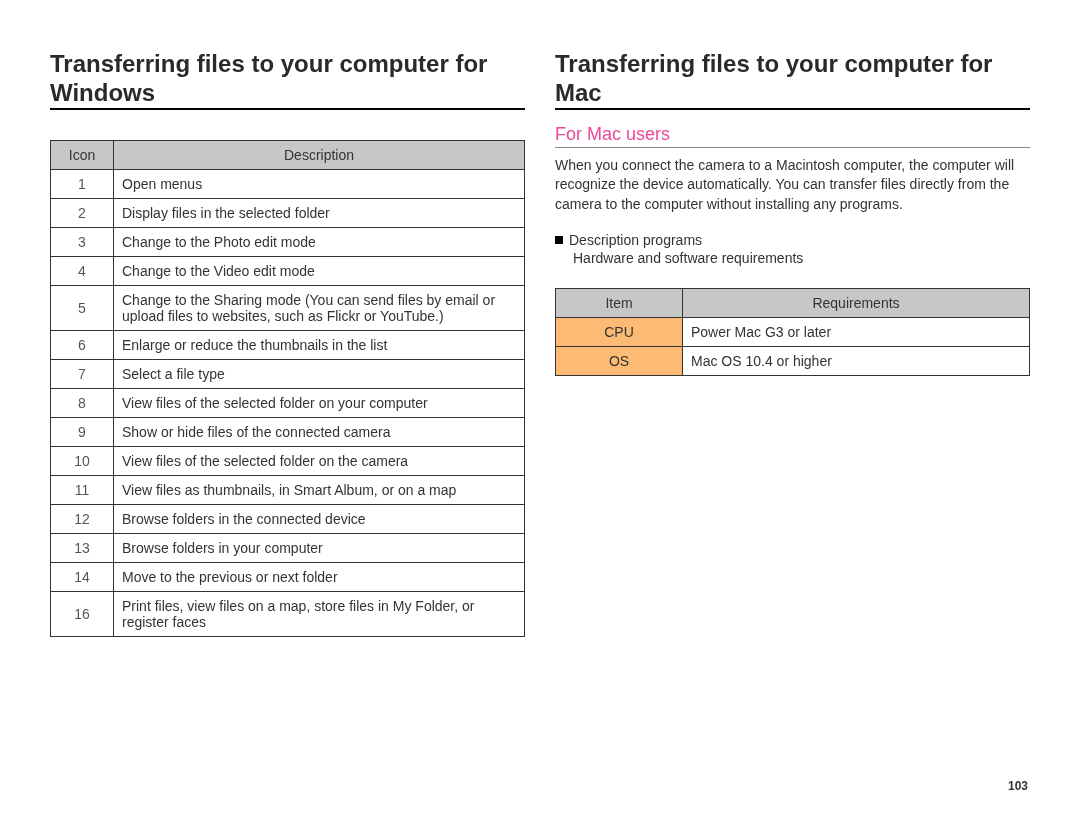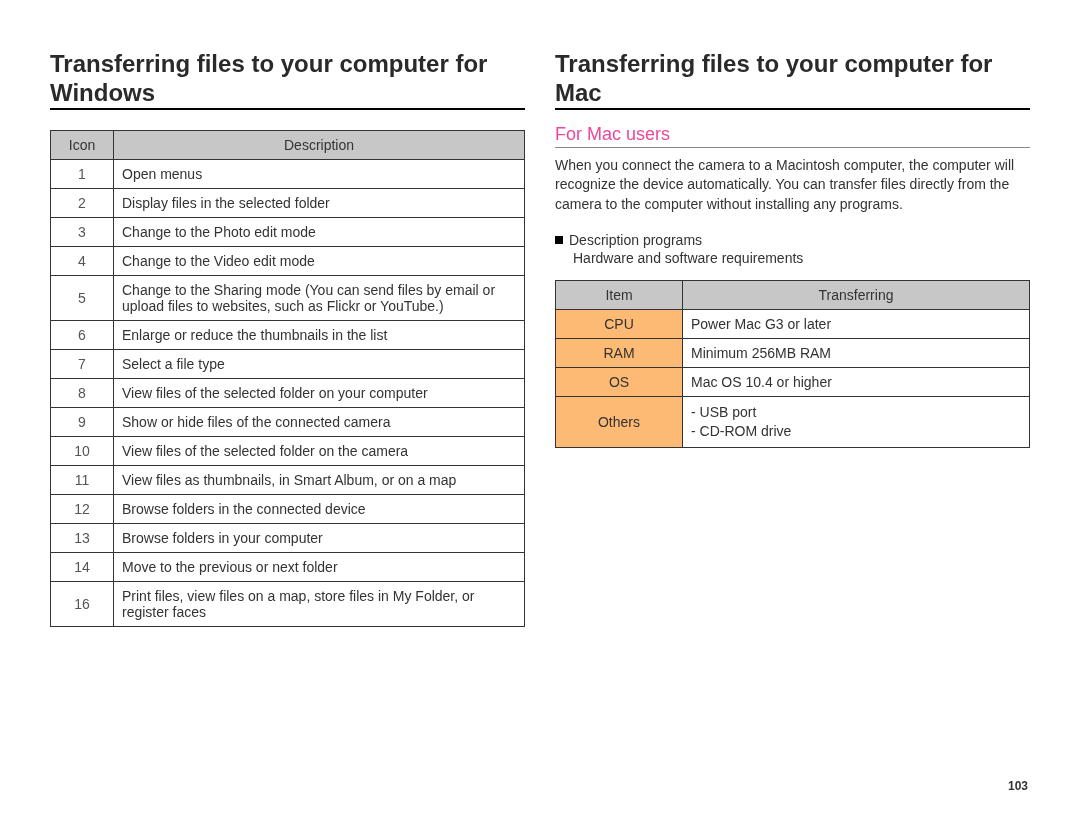--- a/index.html
+++ b/index.html
@@ -49,21 +49,21 @@
   .bullet-box {
     display: inline-block;
     width: 8px; height: 8px;
     background: #000;
     margin-right: 6px;
     vertical-align: 1px;
   }
   .subline {
     font-size: 14px;
     color: #333;
-    margin: 0 0 14px 18px;
+    margin: 0 0 22px 18px;
   }
   table {
     border-collapse: collapse;
     width: 100%;
     font-size: 14px;
   }
   table.icon-table td, table.icon-table th,
   table.req-table td, table.req-table th {
     border: 1px solid #333;
     padding: 6px 8px;
@@ -92,21 +92,21 @@
   .others-list { line-height: 1.35; }
   .page-number {
     position: absolute;
     right: 52px;
     bottom: 22px;
     font-size: 12px;
     font-weight: bold;
     color: #333;
   }
   .req-table { margin-top: 4px; }
-  .icon-table { margin-top: 20px; }
+  .icon-table { margin-top: 30px; }
 </style>
 </head>
 <body>
 
 <div class="page">
 
   <div class="col col-left">
     <h1 class="heading">Transferring files to your computer for Windows</h1>
 
     <table class="icon-table">
@@ -190,44 +190,31 @@
 
     <div class="bullet-line">
       <span class="bullet-box"></span><span>Description programs</span>
     </div>
     <div class="subline">Hardware and software requirements</div>
 
     <table class="req-table">
       <thead>
         <tr>
           <th>Item</th>
-          <th>Transferring</th>
+          <th>Requirements</th>
         </tr>
       </thead>
       <tbody id="req-tbody">
           <tr>
             <td class="item-cell">CPU</td>
             <td class="req-cell">Power Mac G3 or later</td>
           </tr>
           <tr>
-            <td class="item-cell">RAM</td>
-            <td class="req-cell">Minimum 256MB RAM</td>
-          </tr>
-          <tr>
             <td class="item-cell">OS</td>
             <td class="req-cell">Mac OS 10.4 or higher</td>
-          </tr>
-          <tr>
-            <td class="item-cell">Others</td>
-            <td class="req-cell">
-              <div class="others-list">
-                <div>- USB port</div>
-                <div>- CD-ROM drive</div>
-              </div>
-            </td>
           </tr>
         </tbody>
     </table>
   </div>
 
 </div>
 
 <div class="page-number">103</div>
 
 </body></html>

